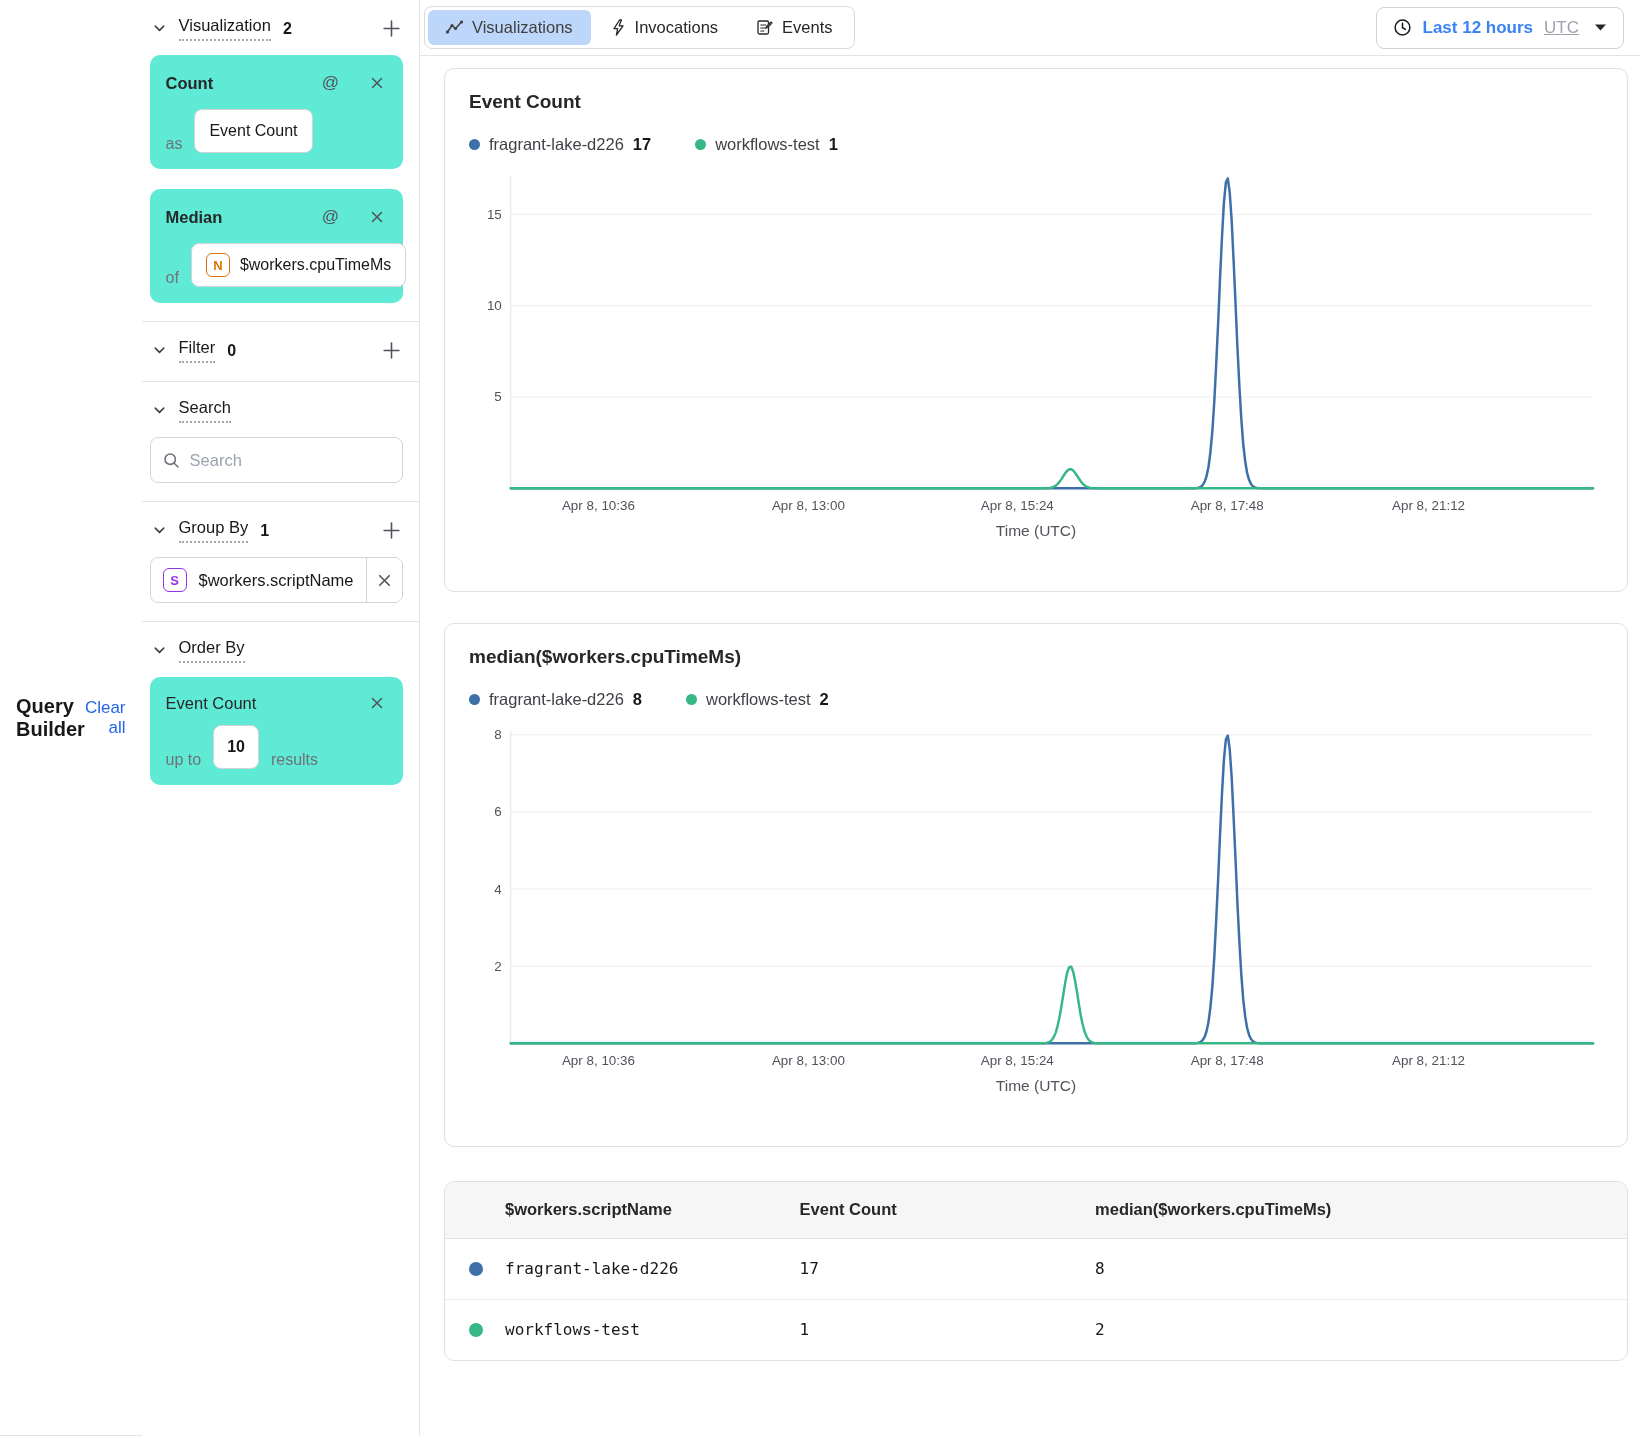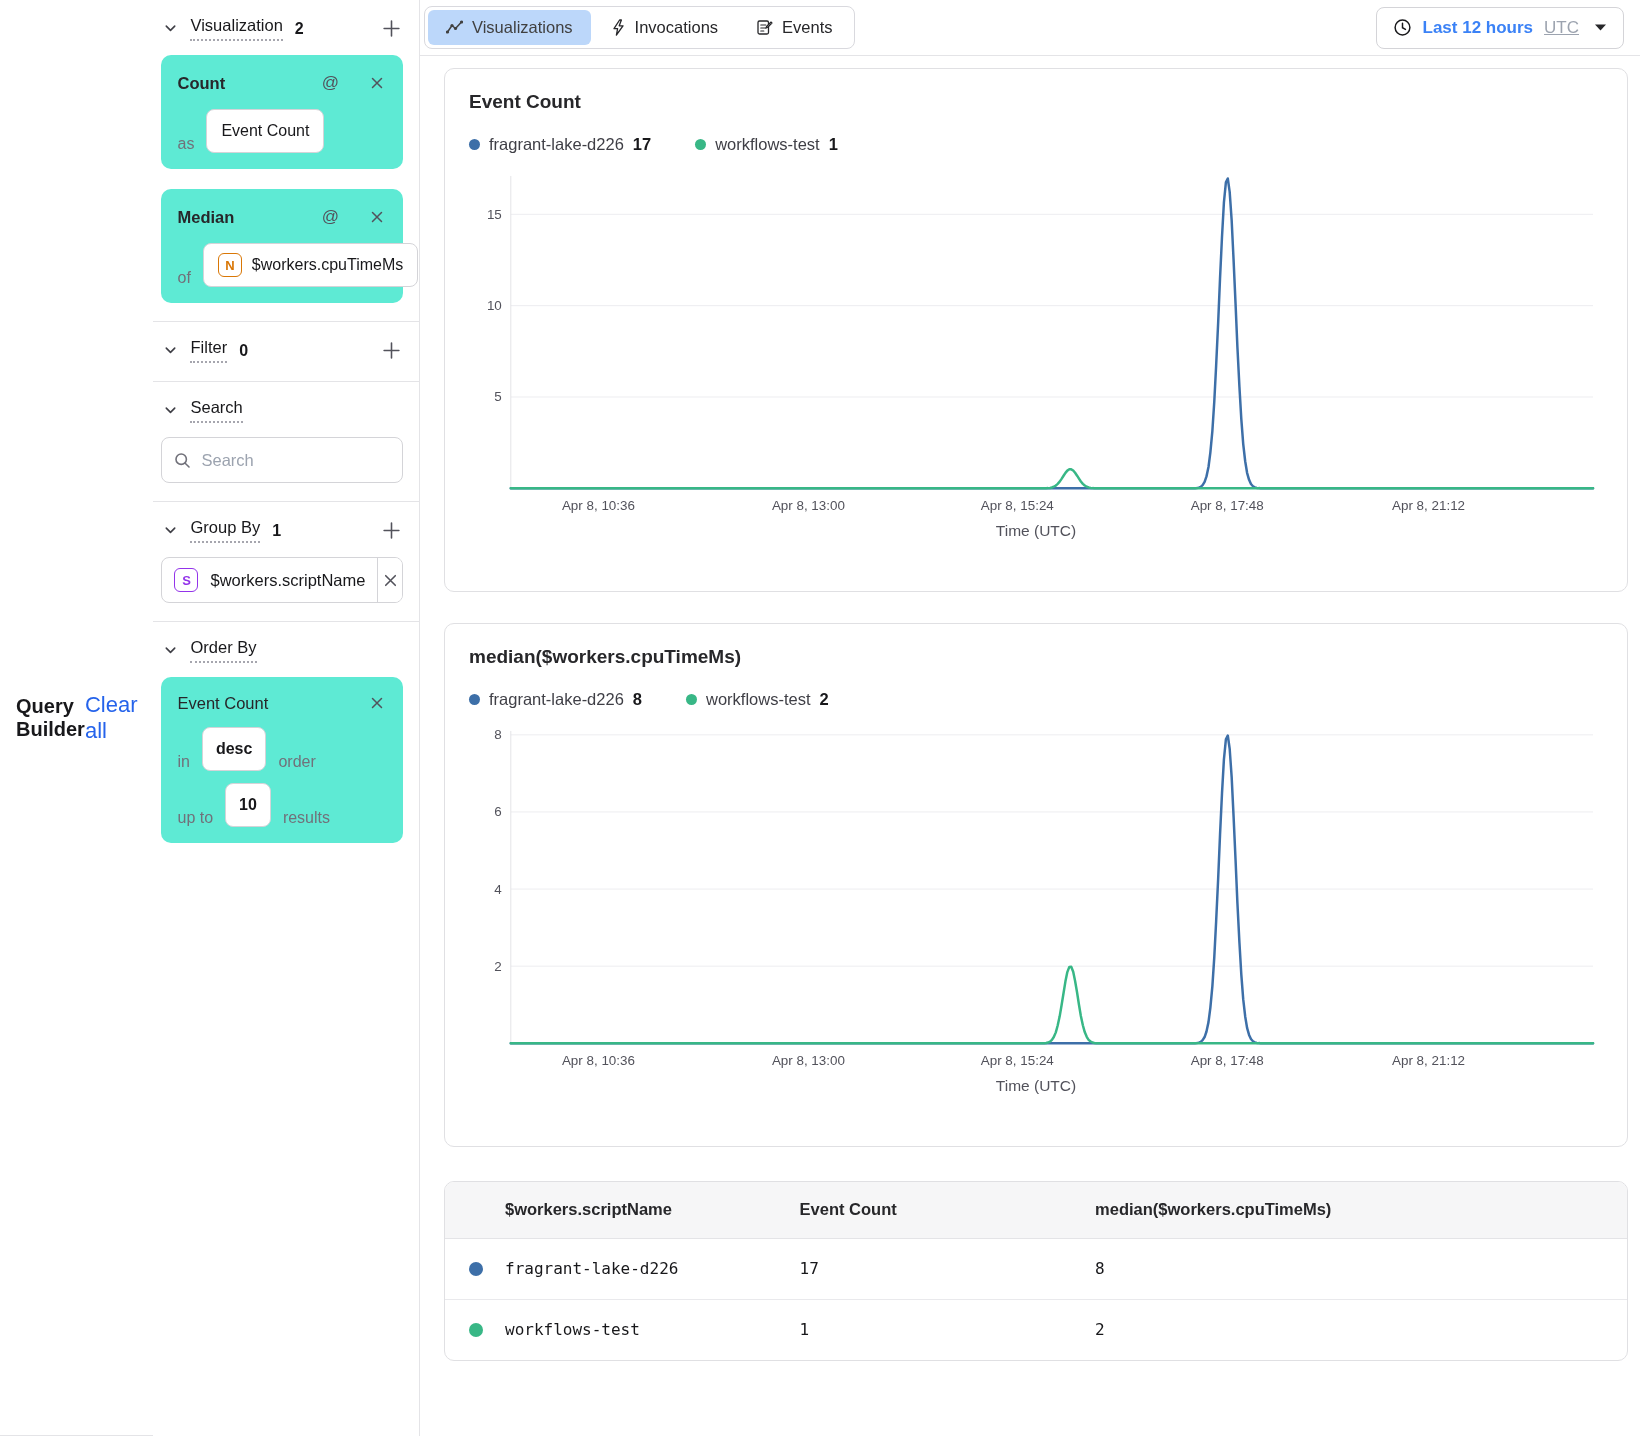--- a/index.html
+++ b/index.html
@@ -4,21 +4,21 @@
 <style>
   * { margin:0; padding:0; box-sizing:border-box; }
   html,body { width:1640px; height:1436px; overflow:hidden; }
   body { font-family:"Liberation Sans", sans-serif; color:#18181b; background:#fff; font-size:16px; }
   .app { display:flex; width:1640px; height:1436px; }
 
   
   .sidebar { flex:0 0 420px; width:420px; border-right:1px solid #e4e4e7; display:flex; background:#fff; }
   .sb-header { flex:0 0 56px; display:flex; align-items:center; justify-content:space-between; padding:0 16px; border-bottom:1px solid #e4e4e7; }
   .sb-title { font-size:20px; font-weight:700; color:#18181b; }
-  .link { color:#2563eb; font-size:22px; cursor:pointer; }
+  .link { color:#2563eb; font-size:17px; cursor:pointer;text-align:right; }
   .sb-body { flex:1 1 auto; overflow:hidden; }
   .section { padding:16px 16px 18px 8px; border-bottom:1px solid #e4e4e7; }
   .section.last { border-bottom:none; }
   .sec-head { display:flex; align-items:center; gap:10px; }
   .sec-label { font-size:16.5px; color:#18181b; border-bottom:2px dotted #a6a6ae; padding-bottom:4px; }
   .sec-count { font-size:16px; font-weight:700; margin-left:2px; }
   .spacer { flex:1; }
   .icon-btn { background:none; border:none; cursor:pointer; display:flex; align-items:center; justify-content:center; padding:2px; }
   .card { background:#5eead4; border-radius:10px; margin-top:14px; padding:16px; }
   .card + .card { margin-top:20px; }
@@ -232,27 +232,20 @@
         </div>
         <div class="card">
           <div class="card-head">
             <span class="card-title normal">Event Count</span>
             <button class="icon-btn close-btn" style="margin-left:auto;">
               <svg width="16" height="16" viewBox="0 0 16 16">
                   <path d="M3.5 3.5 12.5 12.5M12.5 3.5 3.5 12.5" stroke="#52525b" stroke-width="1.5" stroke-linecap="round"></path>
                 </svg>
             </button>
           </div>
-          <div class="card-row">
-            <span>in</span>
-            <div class="white-box small">
-              <b>desc</b>
-            </div>
-            <span>order</span>
-          </div>
           <div class="card-row" style="margin-top:12px;">
             <span>up to</span>
             <div class="white-box small">
               <b>10</b>
             </div>
             <span>results</span>
           </div>
         </div>
       </div>
 

